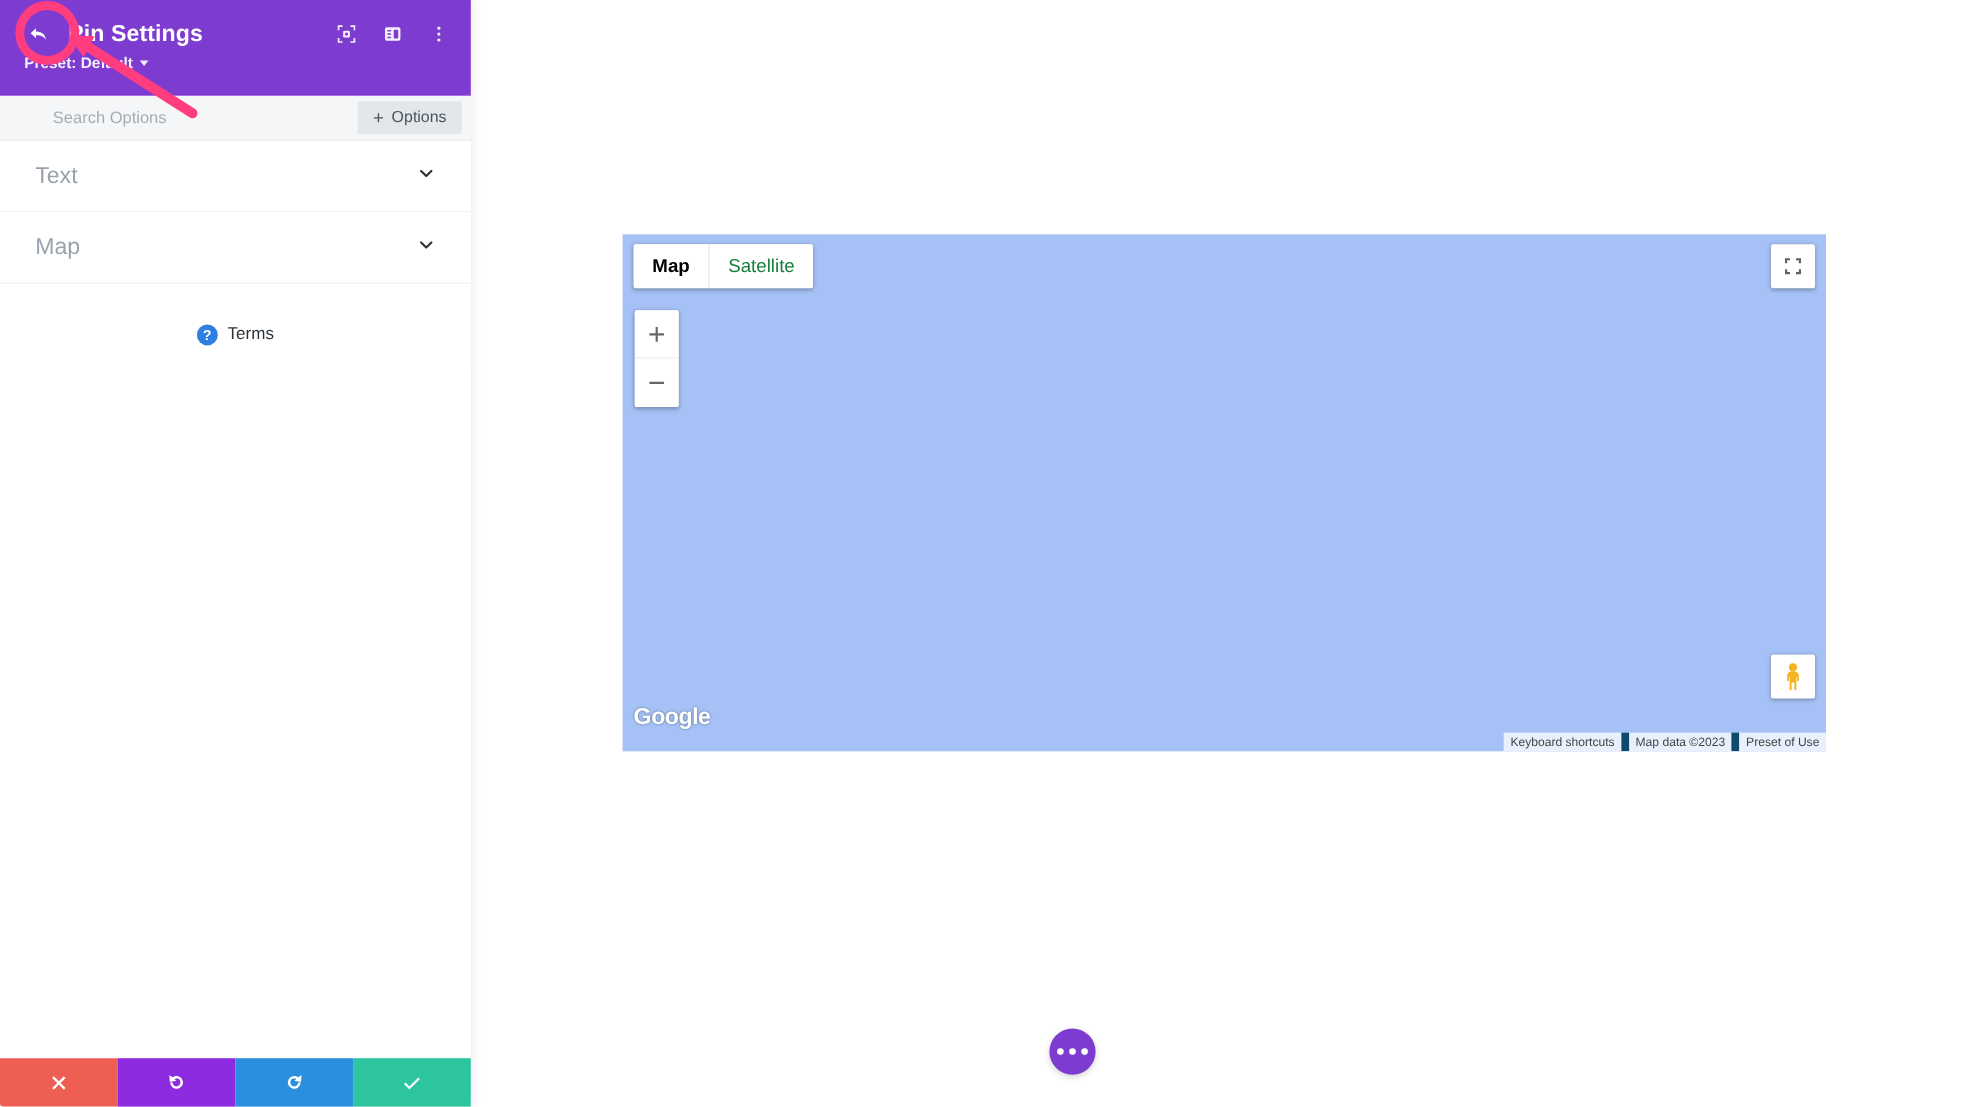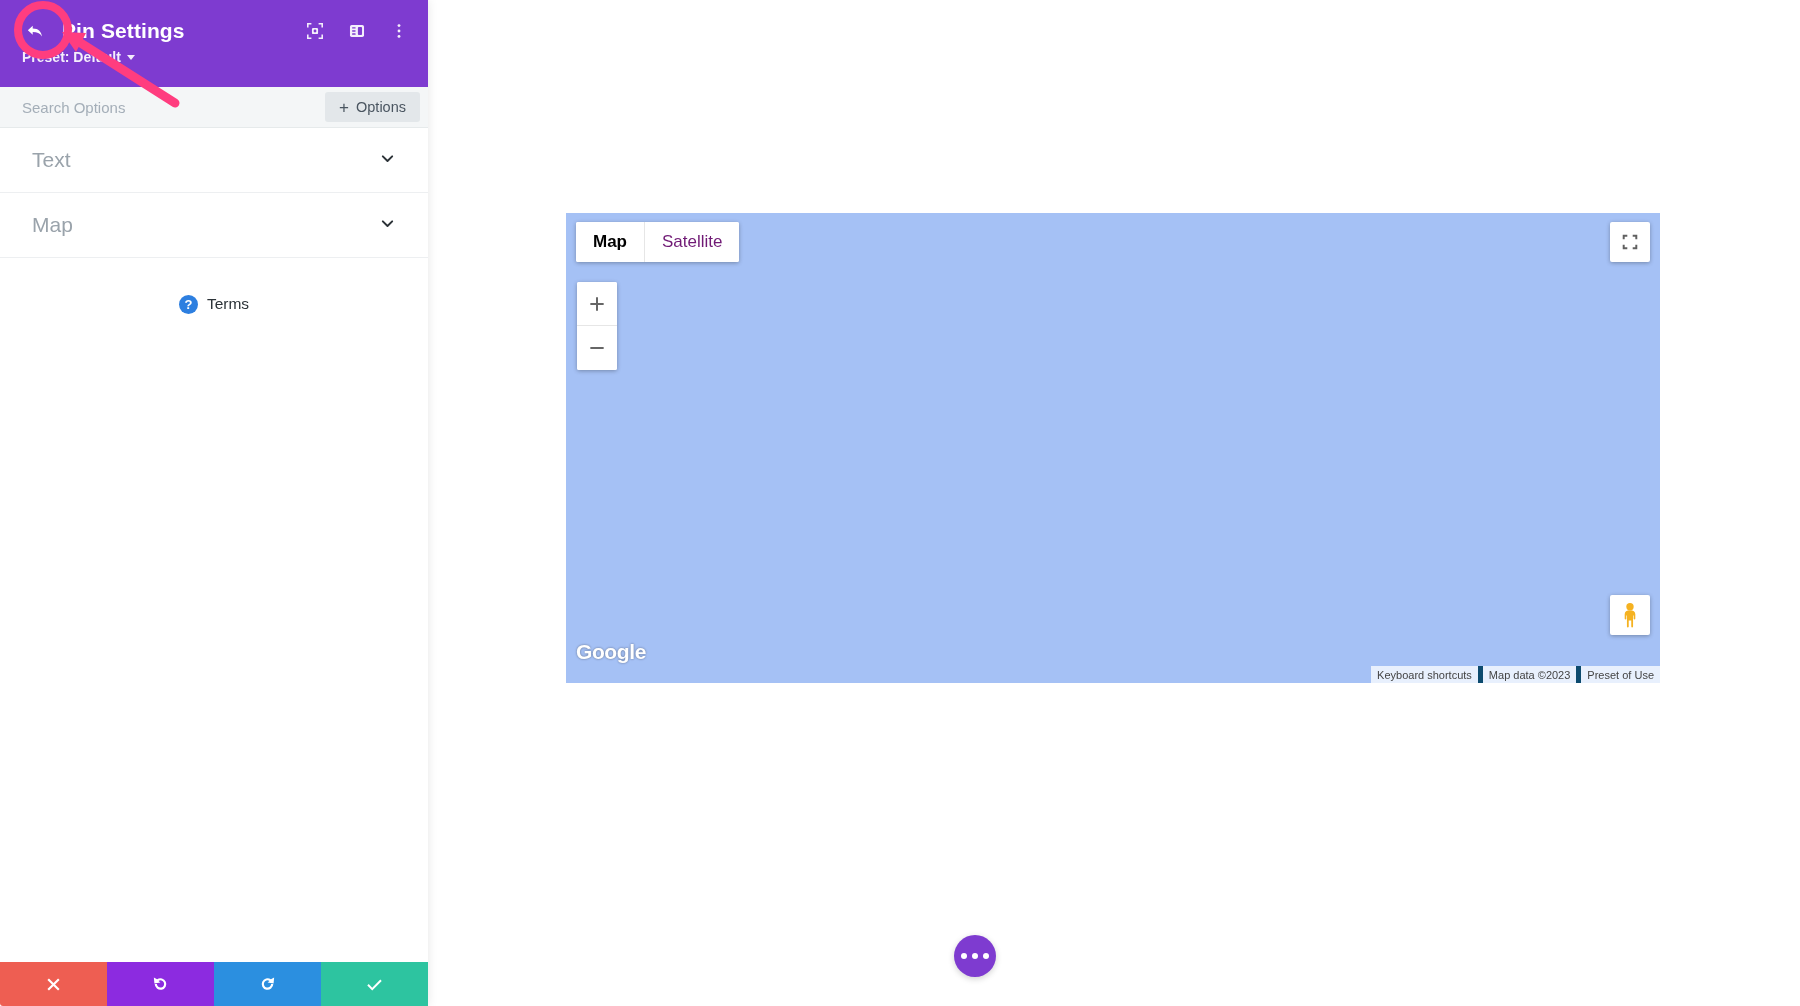--- a/index.html
+++ b/index.html
@@ -92,21 +92,21 @@
     padding: 0 25px;
     cursor: pointer;
   }
 
   
   #search-row {
     height: 41px;
     background: #F4F6F7;
     border-bottom: 1px solid #E6EAEB;
     display: flex; align-items: center;
-    padding-left: 22px; padding-right: 8px;
+    padding-left: 48px; padding-right: 8px;
     flex: 0 0 auto;
   }
   #search-input {
     border: none; outline: none; background: transparent;
     font-family: "Liberation Sans", sans-serif;
     font-size: 15px;
     color: #8B95A0;
     flex: 1 1 auto;
     height: 100%;
   }
@@ -211,21 +211,21 @@
     background: #ffffff;
     border-radius: 2px;
     box-shadow: 0 1px 4px rgba(0,0,0,0.3);
     overflow: hidden;
     height: 40px;
   }
   .maptype-btn {
     display: flex; align-items: center; justify-content: center;
     padding: 0 17px;
     font-size: 17px;
-    color: #701a75;
+    color: #15803d;
     cursor: pointer;
     background: #ffffff;
     border: none;
     font-family: "Liberation Sans", sans-serif;
     height: 100%;
   }
   .maptype-btn.active { color: #000000; font-weight: bold; }
   .maptype-btn + .maptype-btn { border-left: 1px solid #E6E6E6; }
 
   
@@ -289,21 +289,21 @@
     align-items: stretch;
     background: rgba(255,255,255,0.75);
     font-size: 11px;
     color: #444444;
   }
   .attr-item {
     display: flex; align-items: center;
     padding: 0 6px;
     white-space: nowrap;
   }
-  .attr-item + .attr-item { border-left: 5px solid #0c4a6e; }
+  .attr-item + .attr-item { border-left: 7px solid #0c4a6e; }
   .attr-link { cursor: pointer; text-align: center; }
 
   
   #fab-button {
     position: absolute;
     left: 526px; top: 935px;
     width: 42px; height: 42px;
     border-radius: 50%;
     background: #7E3BD0;
     display: flex; align-items: center; justify-content: center;

